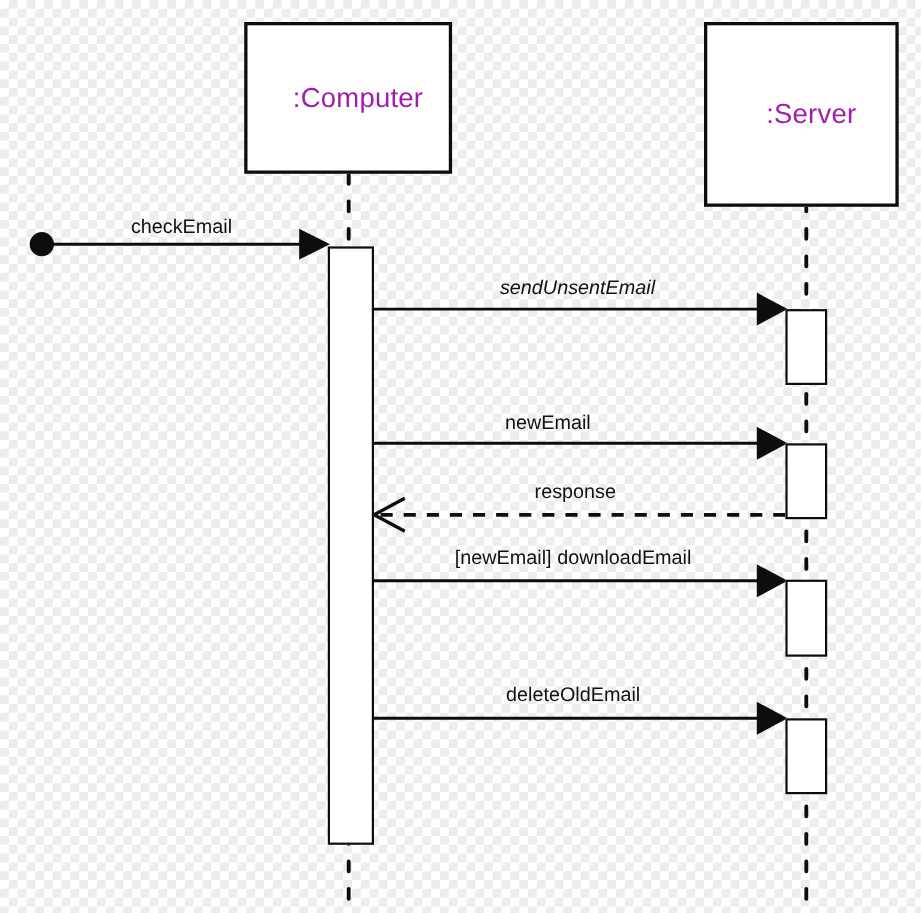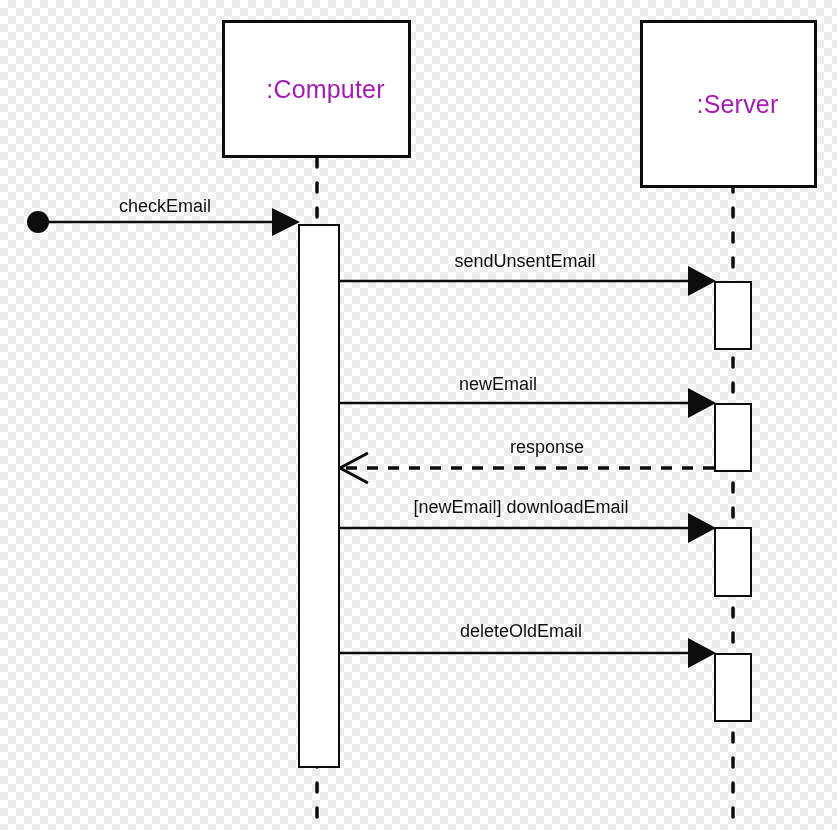--- a/index.html
+++ b/index.html
@@ -129,23 +129,23 @@
   <div class="start-node" style="left:27px; top:211px;"></div>
 
   <div class="activation" style="left:298px; top:224px; width:42px; height:544px;"></div>
   <div class="activation" style="left:714px; top:281px; width:38px; height:69px;"></div>
   <div class="activation" style="left:714px; top:403px; width:38px; height:69px;"></div>
   <div class="activation" style="left:714px; top:527px; width:38px; height:70px;"></div>
   <div class="activation" style="left:714px; top:653px; width:38px; height:69px;"></div>
 
   <div class="msg-label" style="left:165px; top:197px;">checkEmail</div>
 
-  <div class="msg-label" style="left:525px; top:252px;">sendUnsentEmail</div>
+  <div class="msg-label" style="left:525px; top:252px;font-style:italic;">sendUnsentEmail</div>
 
   <div class="msg-label" style="left:498px; top:375px;">newEmail</div>
 
-  <div class="msg-label" style="left:547px; top:438px;">response</div>
+  <div class="msg-label" style="left:523px; top:438px;">response</div>
 
   <div class="msg-label" style="left:521px; top:622px;">deleteOldEmail</div>
 
   <div class="msg-label" style="left:521px; top:498px;">[newEmail] downloadEmail</div>
 
 </div>
 
 </body></html>

